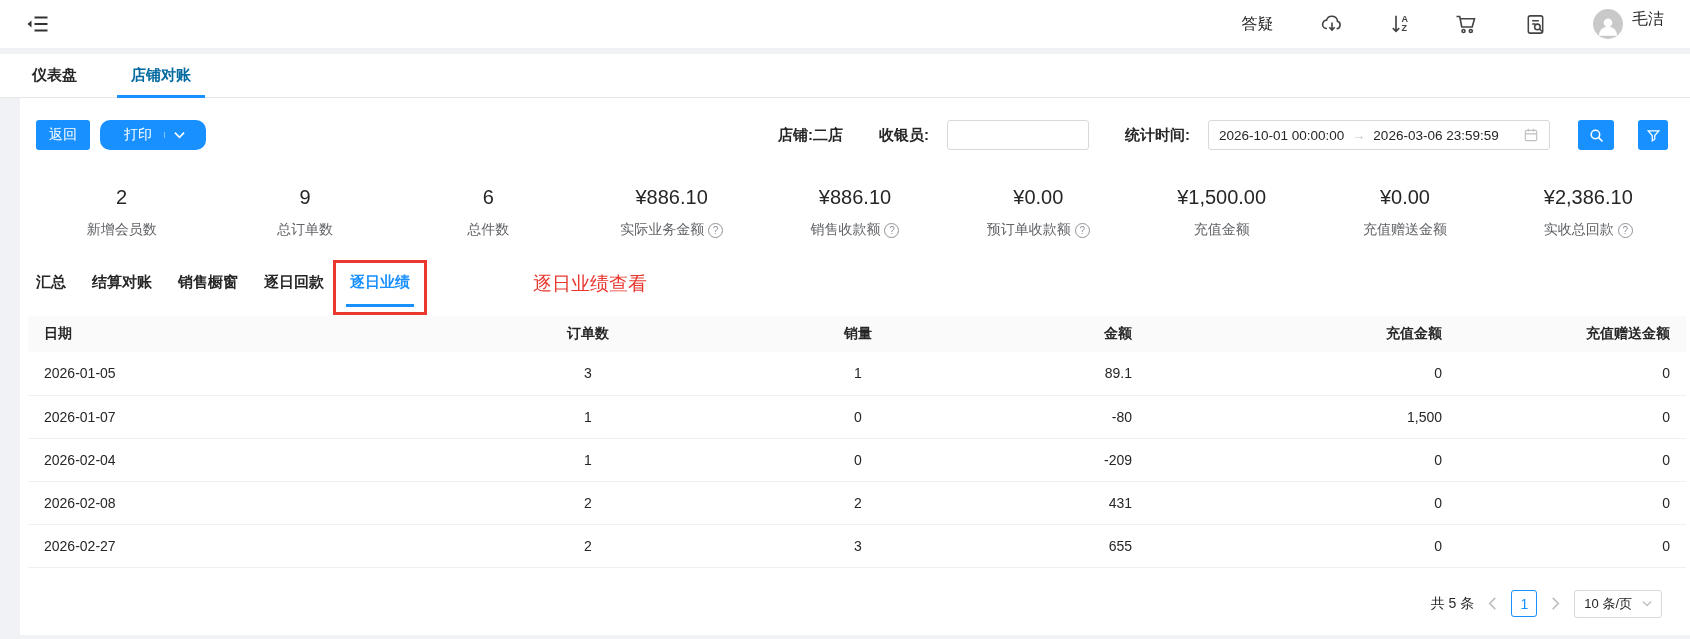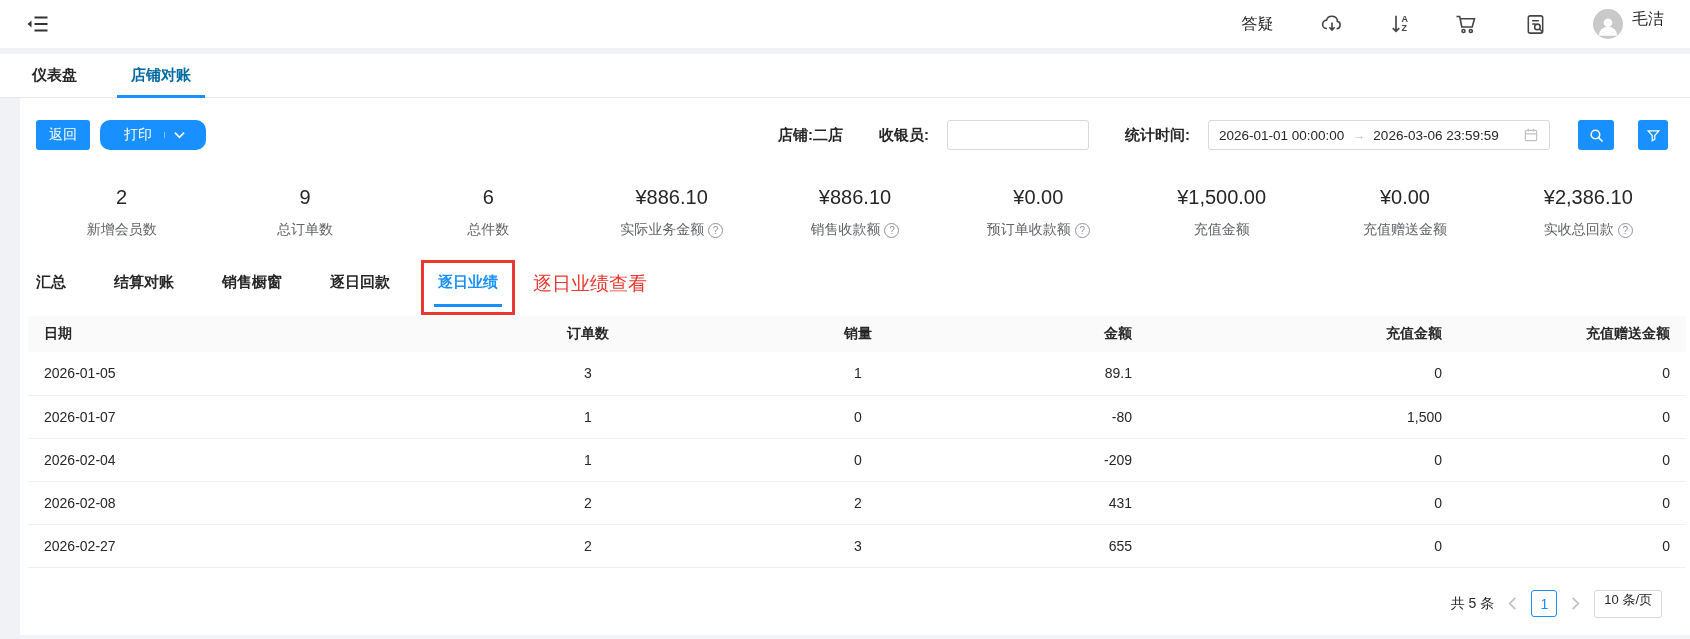--- a/index.html
+++ b/index.html
@@ -79,21 +79,21 @@
   .stat-value { font-size:20px; color:#262626; }
   .stat-label { margin-top:12px; font-size:14px; color:#606266; display:flex;
                 align-items:center; justify-content:center; gap:4px; }
   .help-circle {
     width:15px; height:15px; border:1px solid #909399; border-radius:50%;
     font-size:10px; line-height:13px; color:#909399; display:inline-block;
     text-align:center; cursor:pointer; flex:0 0 auto;
   }
 
   
-  .subtabs { display:flex; align-items:center; gap:48px; padding:34px 16px 18px 16px;
+  .subtabs { display:flex; align-items:center; gap:26px; padding:34px 16px 18px 16px;
              position:relative;font-family:Liberation Serif, serif; }
   .subtab { font-size:15px; font-weight:700; color:#262626; cursor:pointer; position:relative; }
   .subtab.active { color:#1890ff; }
   .subtab.active::after {
     content:""; position:absolute; left:-4px; right:-4px; bottom:-15px; height:3px; background:#1890ff;
   }
   .red-box {
     position:absolute; top:-13px; bottom:-23px; left:-17px; right:-17px;
     border:3px solid #e8382f; pointer-events:none;
   }
@@ -120,21 +120,21 @@
   .page-total { font-size:14px; color:#262626; }
   .page-arrow { cursor:pointer; display:flex; align-items:center; padding:2px; }
   .page-num {
     min-width:26px; height:27px; border:1px solid #1890ff; border-radius:3px;
     color:#1890ff; font-size:14px; display:flex; align-items:center; justify-content:center;
     cursor:pointer; background:#fff;
   }
   .page-size {
     height:28px; border:1px solid #d9d9d9; border-radius:3px; background:#fff;
     display:flex; align-items:center; gap:10px; padding:0 9px; font-size:13px;
-    color:#262626; cursor:pointer;flex-direction:column;
+    color:#262626; cursor:pointer;
   }
 </style>
 </head>
 <body>
 
 <div class="topbar">
   <span class="icon-btn">
     <svg width="24" height="24" viewBox="0 0 24 24" fill="none" stroke="#333" stroke-width="2">
       <path d="M8.5 5.5 h13 M8.5 12 h13 M8.5 18.5 h13"></path>
       <path d="M5.5 8.5 L1.5 12 L5.5 15.5 Z" fill="#333" stroke="none"></path>
@@ -209,21 +209,21 @@
       </span>
     </button>
 
     <div class="toolbar-spacer"></div>
 
     <span class="filter-label">店铺:二店</span>
     <span class="filter-label gap-lg">收银员:</span>
     <input class="text-input" type="text" value="" style="">
     <span class="filter-label gap-lg">统计时间:</span>
     <div class="date-range">
-      <span class="date-text">2026-01-01 00:00:00</span>
+      <span class="date-text">2026-10-01 00:00:00</span>
       <span class="date-arrow">→</span>
       <span class="date-text">2026-03-06 23:59:59</span>
       <span class="cal">
         <svg width="16" height="16" viewBox="0 0 24 24" fill="none" stroke="#bfbfbf" stroke-width="1.7">
           <rect x="3.5" y="5" width="17" height="15.5" rx="2"></rect>
           <path d="M8 2.8 v4 M16 2.8 v4 M3.5 10.3 h17"></path>
         </svg>
       </span>
     </div>
     <button class="sq-btn search">

